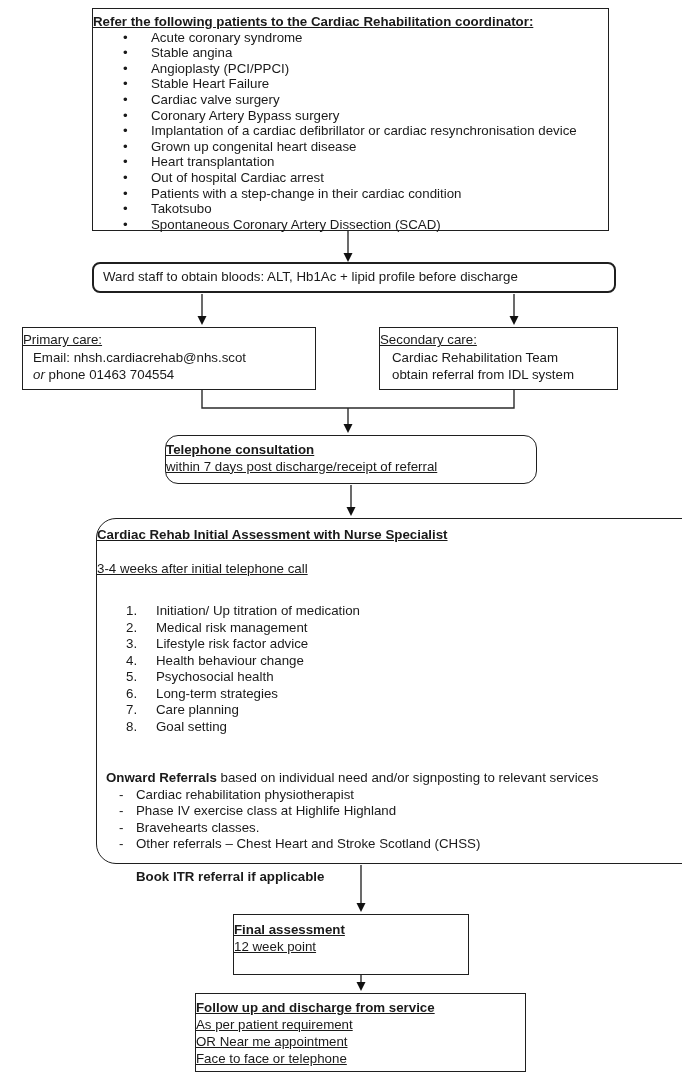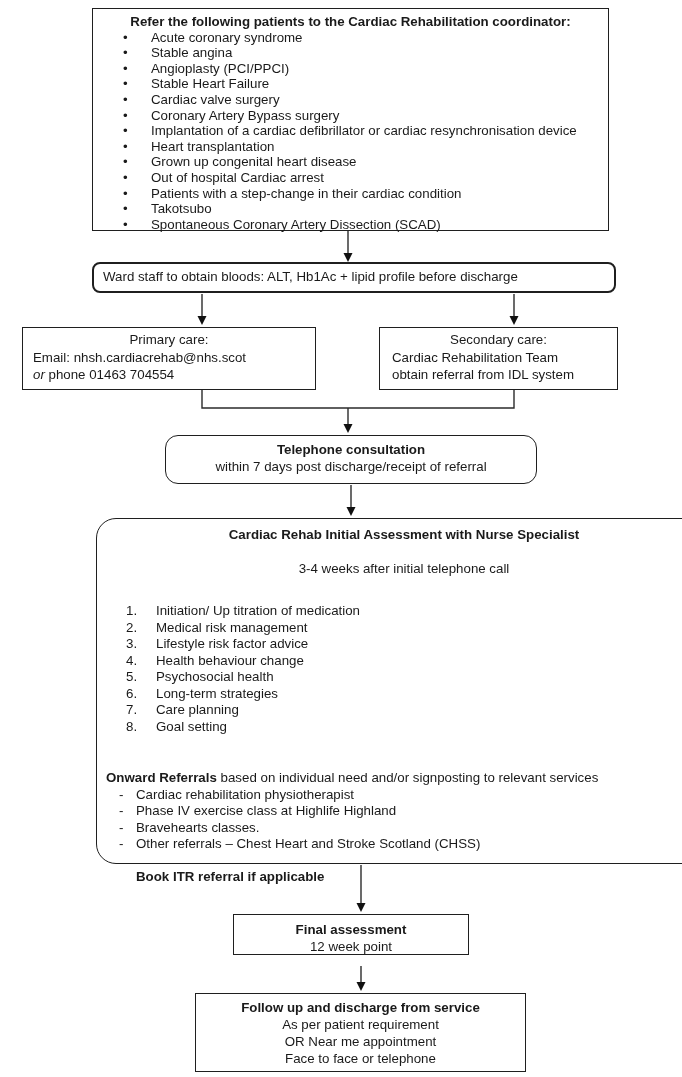--- a/index.html
+++ b/index.html
@@ -14,21 +14,21 @@
     line-height: 16.5px;
     overflow: hidden;
   }
   .box {
     position: absolute;
     box-sizing: border-box;
     border: 1.5px solid #1f1f1f;
     background: #ffffff;
   }
   .bold { font-weight: bold; }
-  .center { text-align: center; }
+  .center { text-align: left; text-decoration: underline; }
   svg.connectors {
     position: absolute;
     left: 0; top: 0;
     width: 682px; height: 1077px;
     pointer-events: none;
   }
   
   .referral-box { left:92px; top:8px; width:517px; height:223px; padding-top:5px; line-height:15.6px; }
   ul.bullets { list-style:none; margin:0; padding:0; }
   ul.bullets li { position:relative; padding-left:58px; }
@@ -49,21 +49,21 @@
   .assessment-box .subtitle { margin-top:17px; }
   ol.numbered { list-style:none; margin:26px 0 0 0; padding:0; counter-reset:n; }
   ol.numbered li { position:relative; padding-left:59px; counter-increment:n; }
   ol.numbered li::before { content: counter(n) "."; position:absolute; left:29px; }
   .onward-line { margin-top:35px; padding-left:9px; }
   ul.dashes { list-style:none; margin:0; padding:0; }
   ul.dashes li { position:relative; padding-left:39px; }
   ul.dashes li::before { content:"-"; position:absolute; left:22px; }
   .book-itr { margin-top:16px; padding-left:39px; }
   
-  .final-box { left:233px; top:914px; width:236px; height:41px; padding-top:7px; }
+  .final-box { left:233px; top:914px; width:236px; height:61px; padding-top:7px; }
   .followup-box { left:195px; top:993px; width:331px; height:79px; padding-top:5px; line-height:17px; }
 </style>
 </head>
 <body>
 
 <div class="canvas">
 
   <svg class="connectors" viewBox="0 0 682 1077" xmlns="http://www.w3.org/2000/svg">
     <g stroke="#2b2b2b" fill="#111111">
       <line x1="348" y1="231" x2="348" y2="253" stroke-width="1.4"></line>
@@ -99,22 +99,22 @@
   <div class="box referral-box">
     <div class="bold center">Refer the following patients to the Cardiac Rehabilitation coordinator:</div>
     <ul class="bullets">
         <li>Acute coronary syndrome</li>
         <li>Stable angina</li>
         <li>Angioplasty (PCI/PPCI)</li>
         <li>Stable Heart Failure</li>
         <li>Cardiac valve surgery</li>
         <li>Coronary Artery Bypass surgery</li>
         <li>Implantation of a cardiac defibrillator or cardiac resynchronisation device</li>
+        <li>Grown up congenital heart disease</li>
         <li>Heart transplantation</li>
-        <li>Grown up congenital heart disease</li>
         <li>Out of hospital Cardiac arrest</li>
         <li>Patients with a step-change in their cardiac condition</li>
         <li>Takotsubo</li>
         <li>Spontaneous Coronary Artery Dissection (SCAD)</li>
       </ul>
   </div>
 
   <div class="box ward-box">
     <span>Ward staff to obtain bloods: ALT, Hb1Ac + lipid profile before discharge</span>
   </div>

